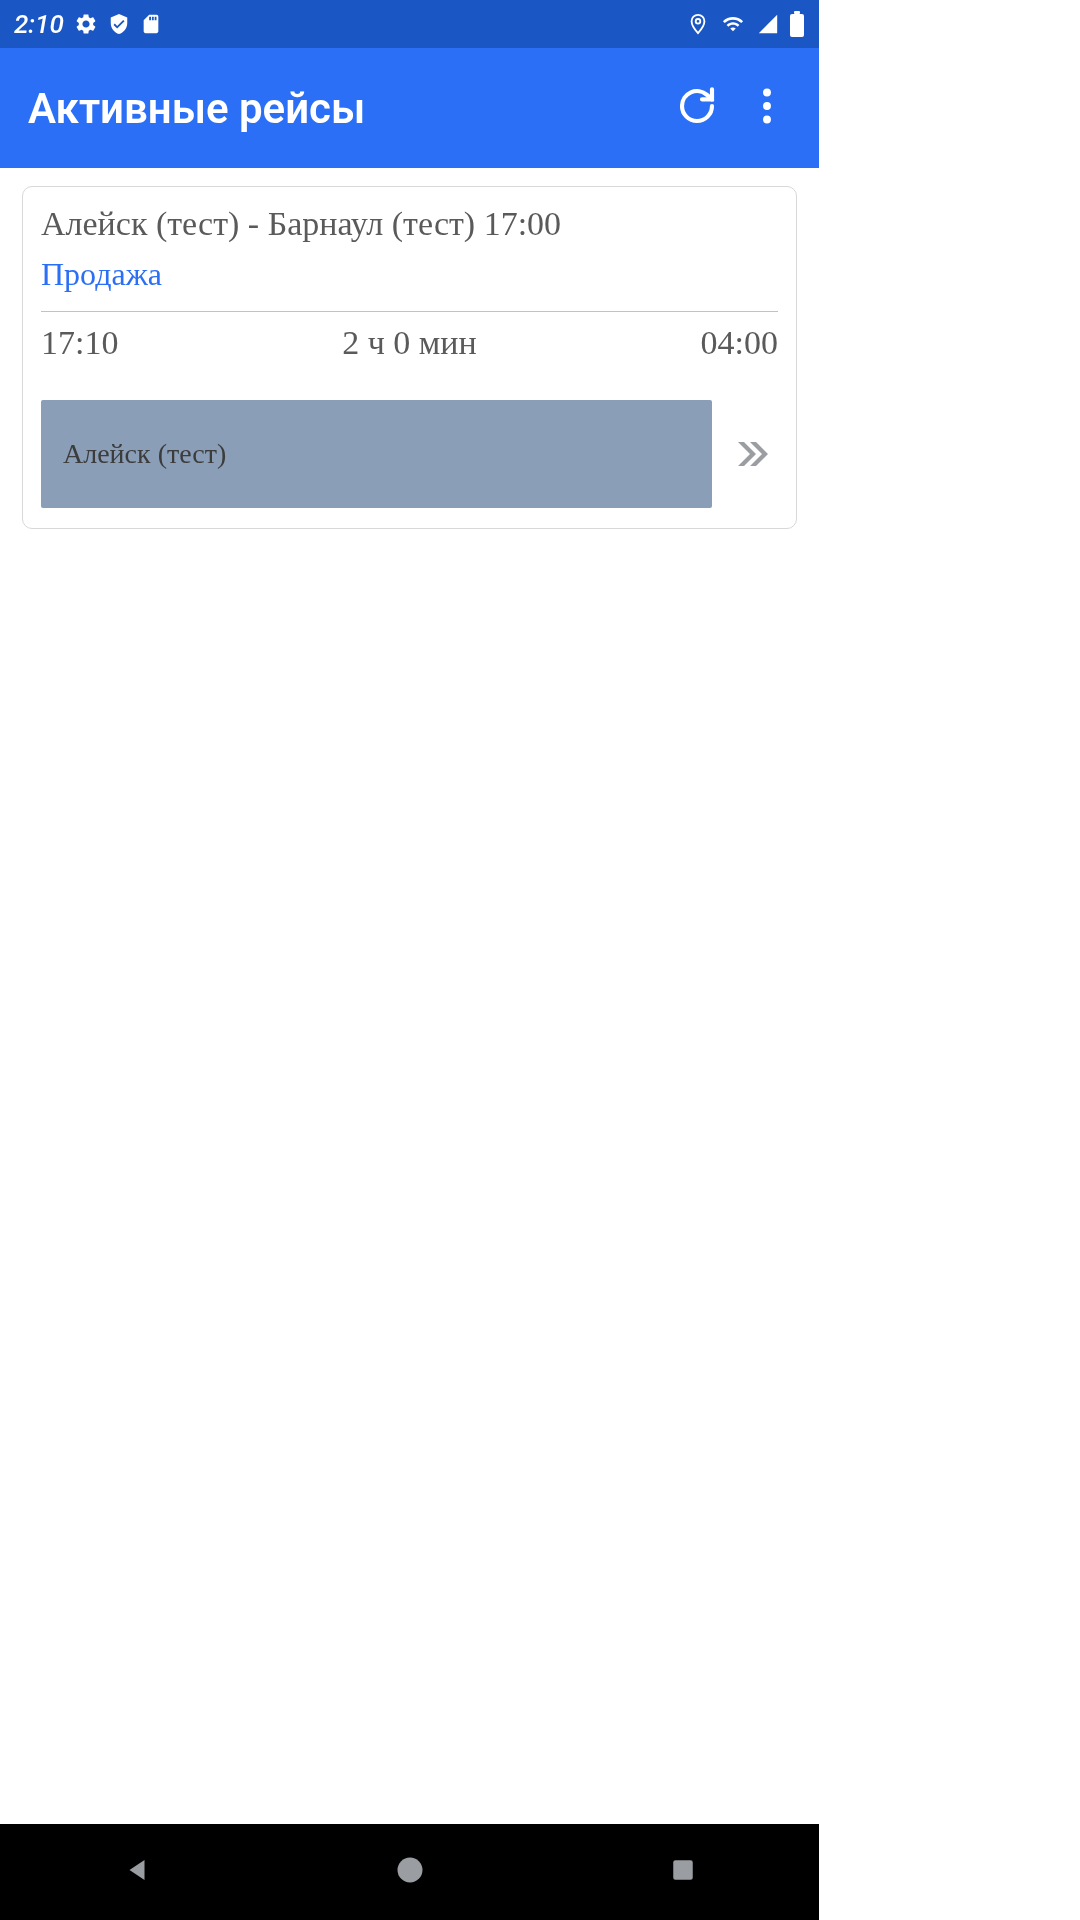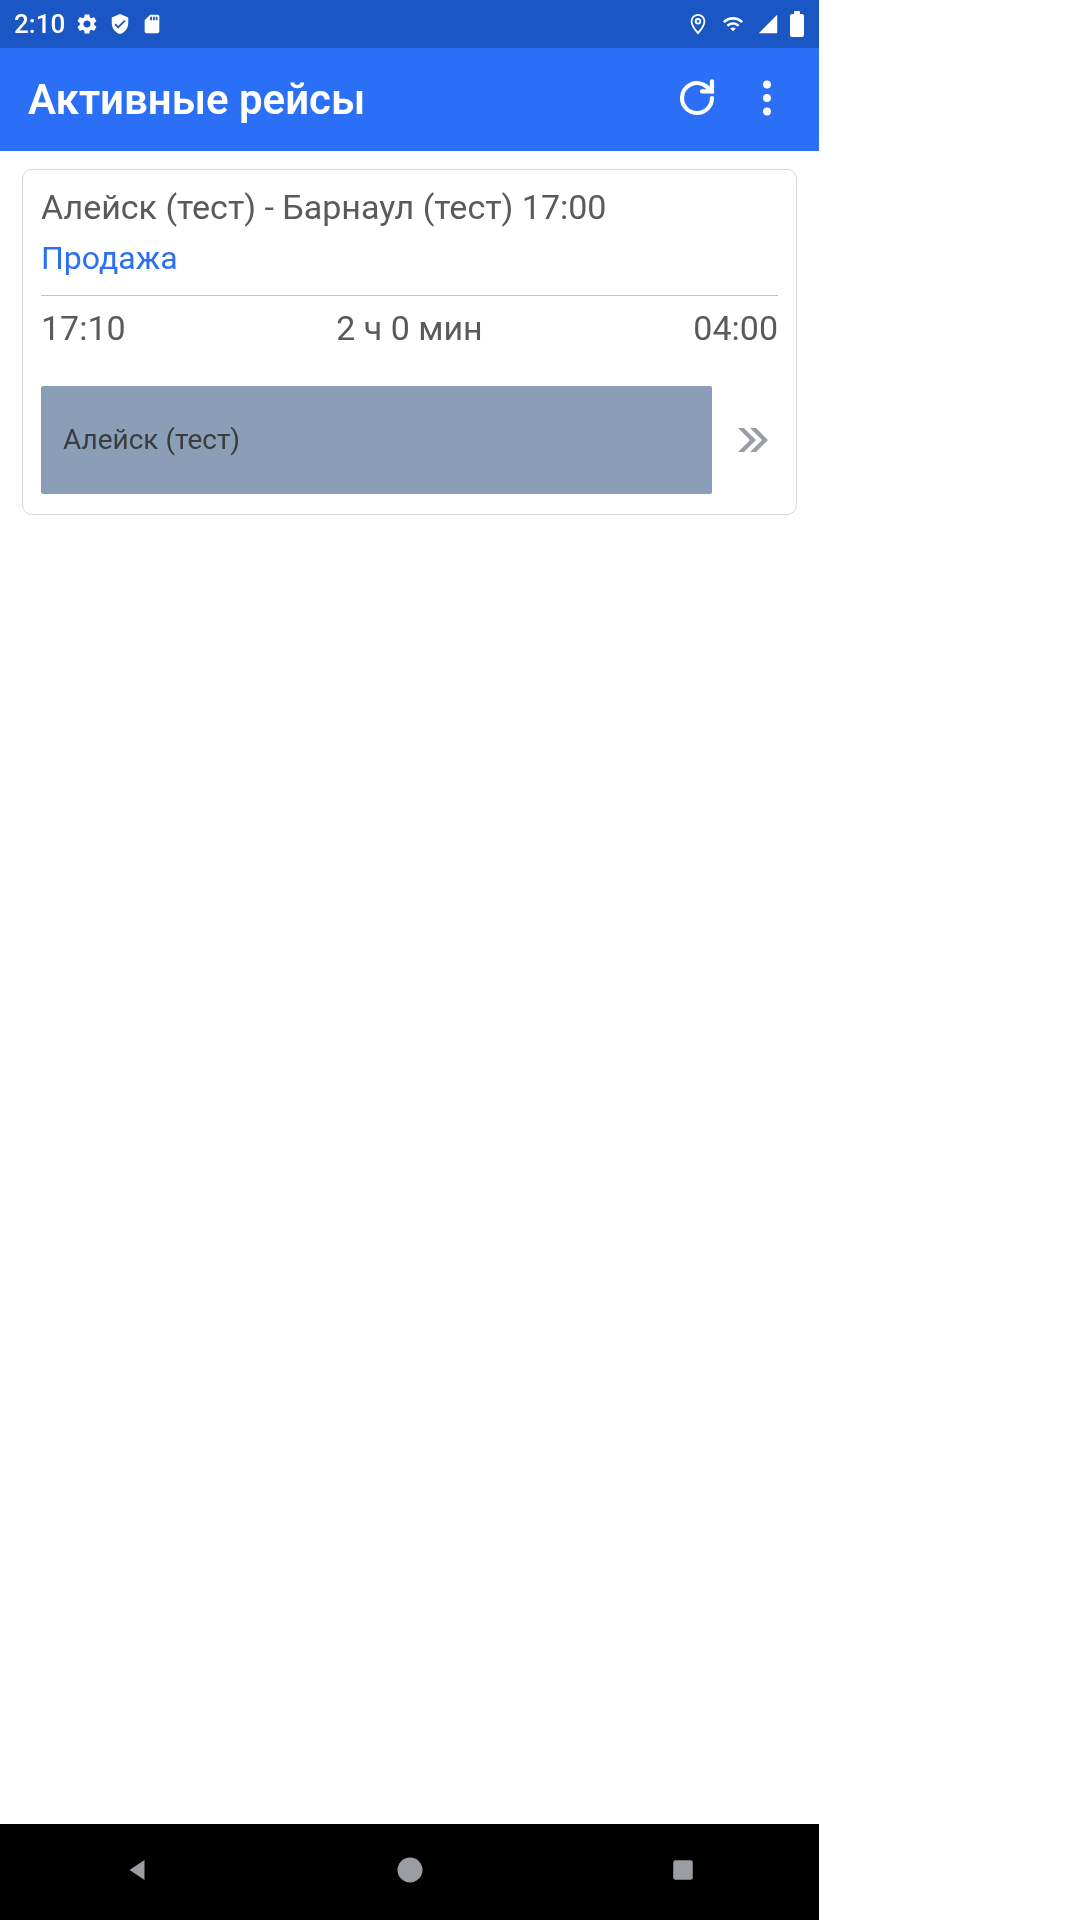--- a/index.html
+++ b/index.html
@@ -21,36 +21,37 @@
       align-items: center;
       padding: 0 14px;
       color: #ffffff;
       font-size: 26px;
       justify-content: space-between;
     }
     .status-left {
       display: flex;
       align-items: center;
       gap: 10px;
+      font-style: italic;
     }
     .status-right {
       display: flex;
       align-items: center;
       gap: 10px;
     }
     .status-time {
       font-weight: 500;
     }
     .status-icon {
       display: inline-flex;
       align-items: center;
       justify-content: center;
     }
     .app-bar {
-      height: 103px;
+      height: 120px;
       background: #2a6ff5;
       display: flex;
       align-items: center;
       padding: 0 28px;
       color: #ffffff;
     }
     .app-title {
       font-size: 42px;
       font-weight: 600;
       flex: 1;
@@ -58,20 +59,21 @@
     .app-action {
       width: 48px;
       height: 48px;
       display: flex;
       align-items: center;
       justify-content: center;
       margin-left: 22px;
     }
     .content {
       padding: 18px 22px;
+      font-family: Liberation Serif, serif;
     }
     .card {
       border: 1px solid #d8d8d8;
       border-radius: 10px;
       padding: 16px 18px 20px 18px;
       background: #ffffff;
     }
     .card-route-title {
       font-size: 34px;
       color: #5a5a5a;

